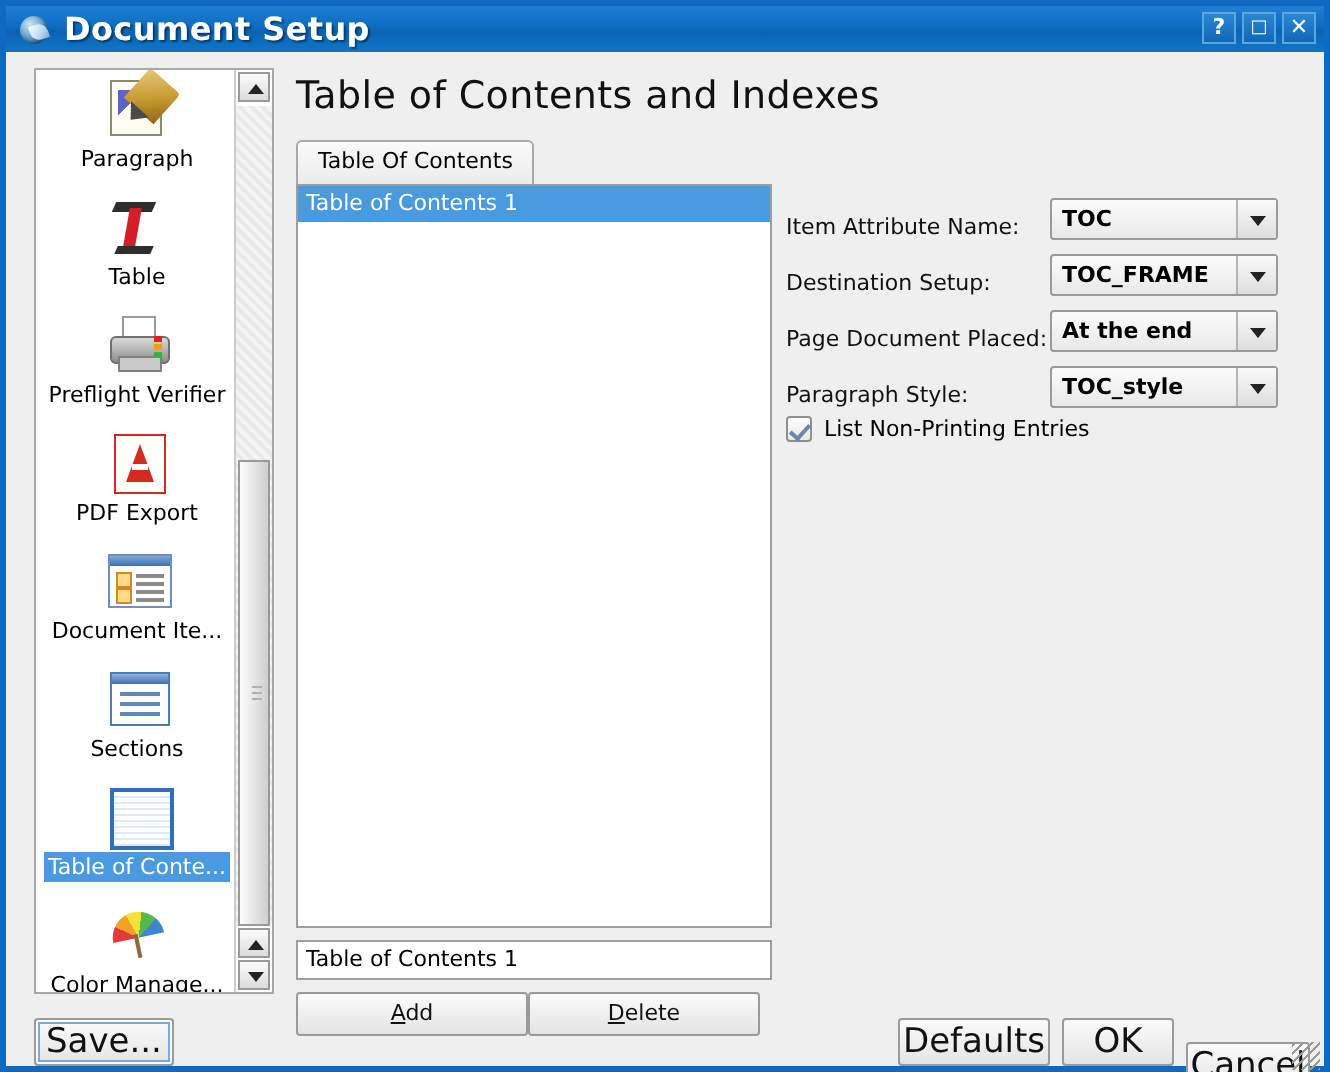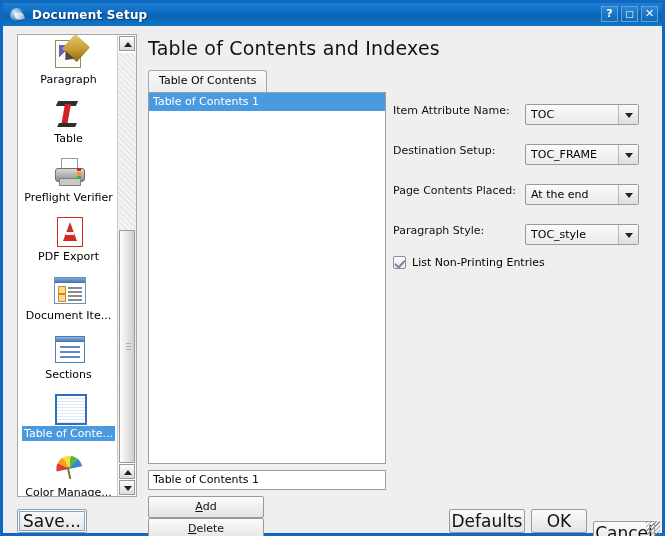--- a/index.html
+++ b/index.html
@@ -23,21 +23,21 @@
     position:absolute;left:2px;top:2px;width:14px;height:14px;border-radius:50%;
     background:radial-gradient(circle at 35% 30%,#cfe4f5 0%,#6ca6d8 45%,#2a6ea8 80%,#17456d 100%);
     box-shadow:inset -1px -1px 2px rgba(0,0,0,.4);
   }
   .title-icon .swoosh{
     position:absolute;left:7px;top:6px;width:9px;height:8px;border-radius:0 60% 0 60%;
     background:linear-gradient(135deg,#ffffff 0%,#bcd8ef 60%,#7aa9d0 100%);
     transform:rotate(-18deg);
   }
   .title-text{
-    color:#ffffff;font-size:12px;font-weight:bold;letter-spacing:.2px;
+    color:#ffffff;font-size:16px;font-weight:bold;letter-spacing:.2px;
     text-shadow:1px 1px 1px rgba(0,0,0,.45);
   }
   .title-btns{position:absolute;right:4px;top:3px;display:flex;gap:3px;}
   .tbtn{
     width:17px;height:16px;box-sizing:border-box;
     border:1px solid #5aa6dd;background:linear-gradient(to bottom,#2a86d4,#1168b4);
     color:#ffffff;font-size:11px;font-weight:bold;line-height:14px;text-align:center;
   }
   .tbtn.sq{font-size:9px;}
   
@@ -133,34 +133,35 @@
   .listbox{
     position:absolute;left:3px;top:58px;width:238px;height:372px;box-sizing:border-box;
     border:1px solid #9e9e9e;background:#ffffff;overflow:hidden;
   }
   .list-row{height:18px;line-height:18px;padding:0 0 0 4px;font-size:11px;}
   .list-row.selected{background:#4a9ae0;color:#ffffff;}
   .nameinput{
     position:absolute;left:3px;top:436px;width:238px;height:20px;box-sizing:border-box;
     border:1px solid #9e9e9e;background:#ffffff;font-size:11px;line-height:18px;padding:0 4px;
   }
-  .btnrow{position:absolute;left:3px;top:462px;width:238px;height:22px;display:flex;gap:0;flex-direction:column;}
+  .btnrow{position:absolute;left:3px;top:462px;width:238px;height:22px;display:flex;gap:0;}
   .btn{
     box-sizing:border-box;border:1px solid #9a9a9a;border-radius:2px;
     background:linear-gradient(to bottom,#fbfbfb,#e4e4e4);
     font-size:11px;text-align:center;line-height:20px;height:22px;color:#111;
   }
   .btn .mn{text-decoration:underline;}
   .form{position:absolute;left:248px;top:58px;width:255px;}
-  .frow{height:28px;display:flex;align-items:flex-start;margin-top:12px;}
+  .frow{height:28px;display:flex;align-items:flex-end;}
   .flabel{width:132px;font-size:11px;color:#111;}
   .combo{
     position:relative;width:114px;height:21px;box-sizing:border-box;
     border:1px solid #9a9a9a;border-radius:2px;
     background:linear-gradient(to bottom,#fbfbfb,#e9e9e9);
+    font-weight:bold;
   }
   .combo .cval{position:absolute;left:5px;top:0;line-height:19px;font-size:11px;}
   .combo .cbtn{
     position:absolute;right:0;top:0;width:19px;height:19px;
     border-left:1px solid #b5b5b5;background:linear-gradient(to bottom,#fafafa,#dedede);
   }
   .combo .cbtn:after{content:"";position:absolute;left:6px;top:8px;width:0;height:0;
     border-left:4px solid transparent;border-right:4px solid transparent;border-top:5px solid #222;}
   .checkrow{display:flex;align-items:flex-start;margin-top:4px;}
   .chk{
@@ -341,21 +342,21 @@
           </div>
         </div>
         <div class="frow">
           <div class="flabel">Destination Setup:</div>
           <div class="combo">
             <div class="cval">TOC_FRAME</div>
             <div class="cbtn"></div>
           </div>
         </div>
         <div class="frow">
-          <div class="flabel">Page Contents Placed:</div>
+          <div class="flabel">Page Document Placed:</div>
           <div class="combo">
             <div class="cval">At the end</div>
             <div class="cbtn"></div>
           </div>
         </div>
         <div class="frow">
           <div class="flabel">Paragraph Style:</div>
           <div class="combo">
             <div class="cval">TOC_style</div>
             <div class="cbtn"></div>

